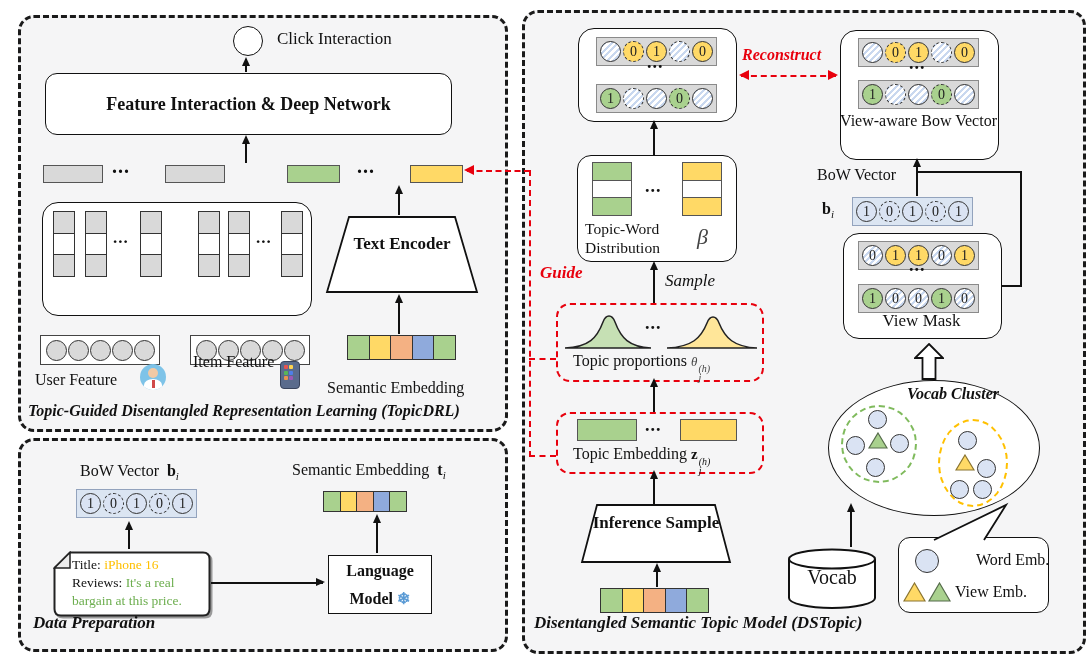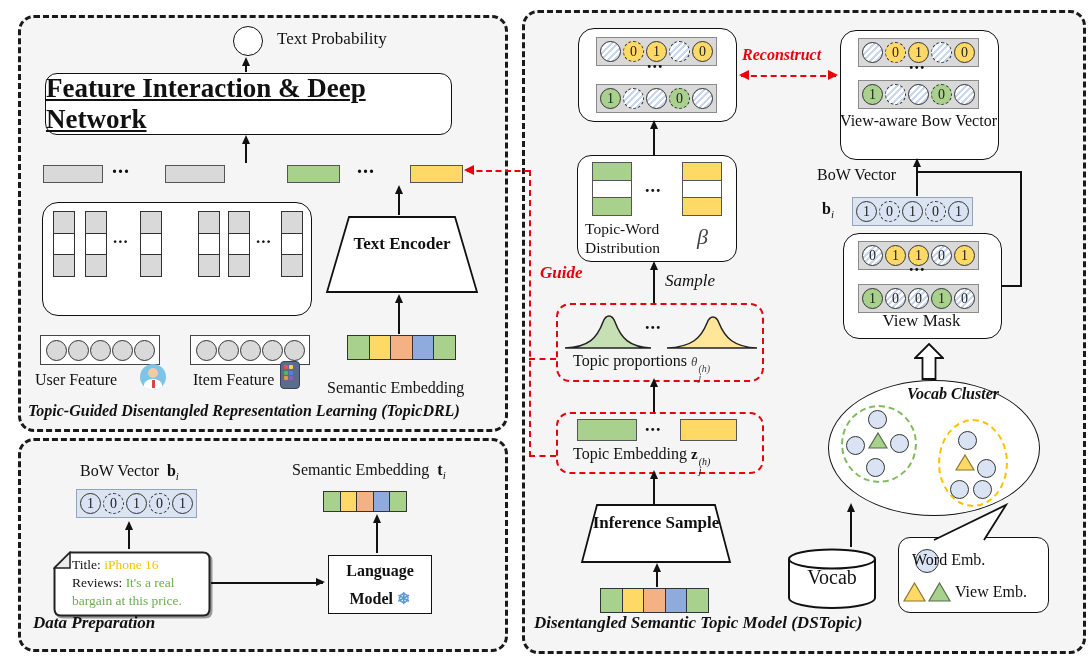--- a/index.html
+++ b/index.html
@@ -79,25 +79,25 @@
 </head>
 <body>
 
 <div class="canvas">
 
   <div class="panel" style="left:18px;top:15px;width:484px;height:411px;"></div>
   <div class="panel" style="left:18px;top:438px;width:484px;height:208px;"></div>
   <div class="panel" style="left:522px;top:10px;width:558px;height:638px;"></div>
 
   <div class="abs" style="left:233px;top:26px;width:28px;height:28px;border:1.7px solid #111;border-radius:50%;background:#fff;"></div>
-  <div class="lbl" style="left:277px;top:29px;font-size:17px;">Text Probability</div>
+  <div class="lbl" style="left:277px;top:29px;font-size:17px;">Click Interaction</div>
   <div class="av ht" style="left:245px;top:59px;height:13px;"></div>
 
   <div class="wbox" style="left:45px;top:73px;width:405px;height:60px;display:flex;align-items:center;justify-content:center;">
-    <span class="b" style="font-size:27px;text-decoration:underline;">Feature Interaction &amp; Deep Network</span>
+    <span class="b" style="font-size:18px;">Feature Interaction &amp; Deep Network</span>
   </div>
   <div class="av ht" style="left:245px;top:137px;height:26px;"></div>
 
   <div class="slot c-gray" style="left:43px;top:165px;width:60px;height:18px;"></div>
   <div class="dots" style="left:112px;top:155px;">...</div>
   <div class="slot c-gray" style="left:165px;top:165px;width:60px;height:18px;"></div>
   <div class="slot c-green" style="left:287px;top:165px;width:53px;height:18px;"></div>
   <div class="dots" style="left:357px;top:155px;">...</div>
   <div class="slot c-yellow" style="left:410px;top:165px;width:53px;height:18px;"></div>
 
@@ -148,21 +148,21 @@
       <span class="circ" style="background:var(--gray);"></span>
       <span class="circ" style="background:var(--gray);"></span>
       <span class="circ" style="background:var(--gray);"></span>
   </div>
   <div class="lbl" style="left:35px;top:371px;font-size:16px;">User Feature</div>
   <div class="usericon" style="left:140px;top:364px;">
       <span class="head"></span>
       <span class="bodyshape"></span>
       <span class="tie"></span>
     </div>
-  <div class="lbl" style="left:193px;top:371px;font-size:16px;">Item Feature</div>
+  <div class="lbl" style="left:193px;top:353px;font-size:16px;">Item Feature</div>
   <div class="phoneicon" style="left:280px;top:361px;">
     <span style="background:#e8534f;"></span>
       <span style="background:#ffd34f;"></span>
       <span style="background:#58b658;"></span>
     <span style="background:#4f7fe8;"></span>
       <span style="background:#e8954f;"></span>
       <span style="background:#9b59b6;"></span>
   </div>
   <div class="lbl cap" style="left:28px;top:402px;">Topic-Guided Disentangled Representation Learning (TopicDRL)</div>
 
@@ -335,21 +335,21 @@
   </div>
   <div class="lbl" style="left:787px;top:566px;width:90px;text-align:center;font-size:20px;">Vocab</div>
 
   <div class="wbox" style="left:898px;top:537px;width:149px;height:74px;"></div>
   <div class="abs" style="left:928px;top:501px;">
     <svg width="84" height="40">
         <path d="M6,39 L78,4 L56,39" fill="#fff" stroke="#111" stroke-width="1.8"></path>
       </svg>
   </div>
   <div class="abs" style="left:915px;top:549px;width:22px;height:22px;border-radius:50%;background:var(--lightblue);border:1.4px solid #333;"></div>
-  <div class="lbl" style="left:912px;top:551px;font-size:16px;">Word Emb.</div>
+  <div class="lbl" style="left:976px;top:551px;font-size:16px;">Word Emb.</div>
   <div class="abs" style="left:903px;top:582px;">
     <svg width="23" height="20">
         <polygon points="11.5,1 22,19 1,19" fill="var(--yellow)" stroke="#8a7430" stroke-width="1.2"></polygon>
       </svg>
   </div>
   <div class="abs" style="left:928px;top:582px;">
     <svg width="23" height="20">
         <polygon points="11.5,1 22,19 1,19" fill="var(--green)" stroke="#556b4a" stroke-width="1.2"></polygon>
       </svg>
   </div>

